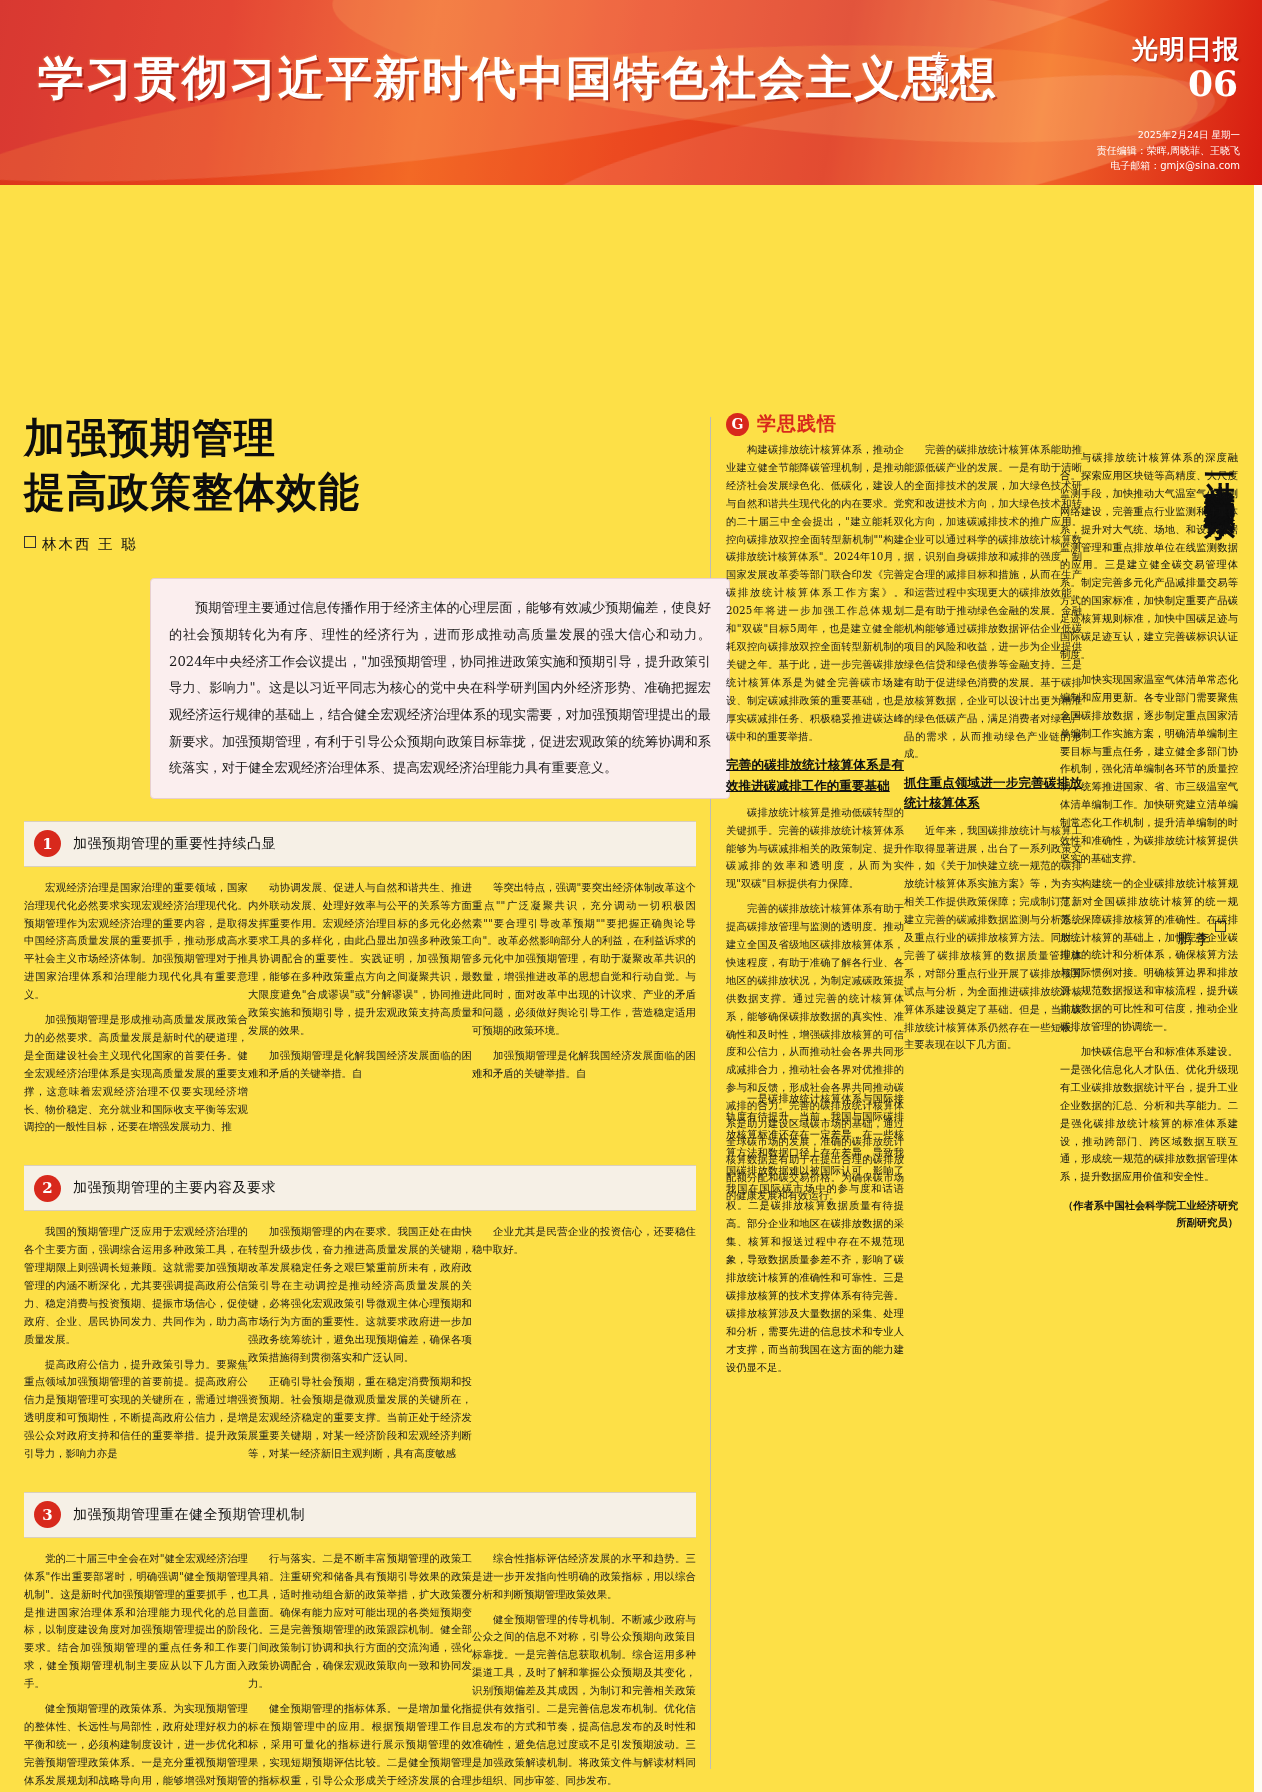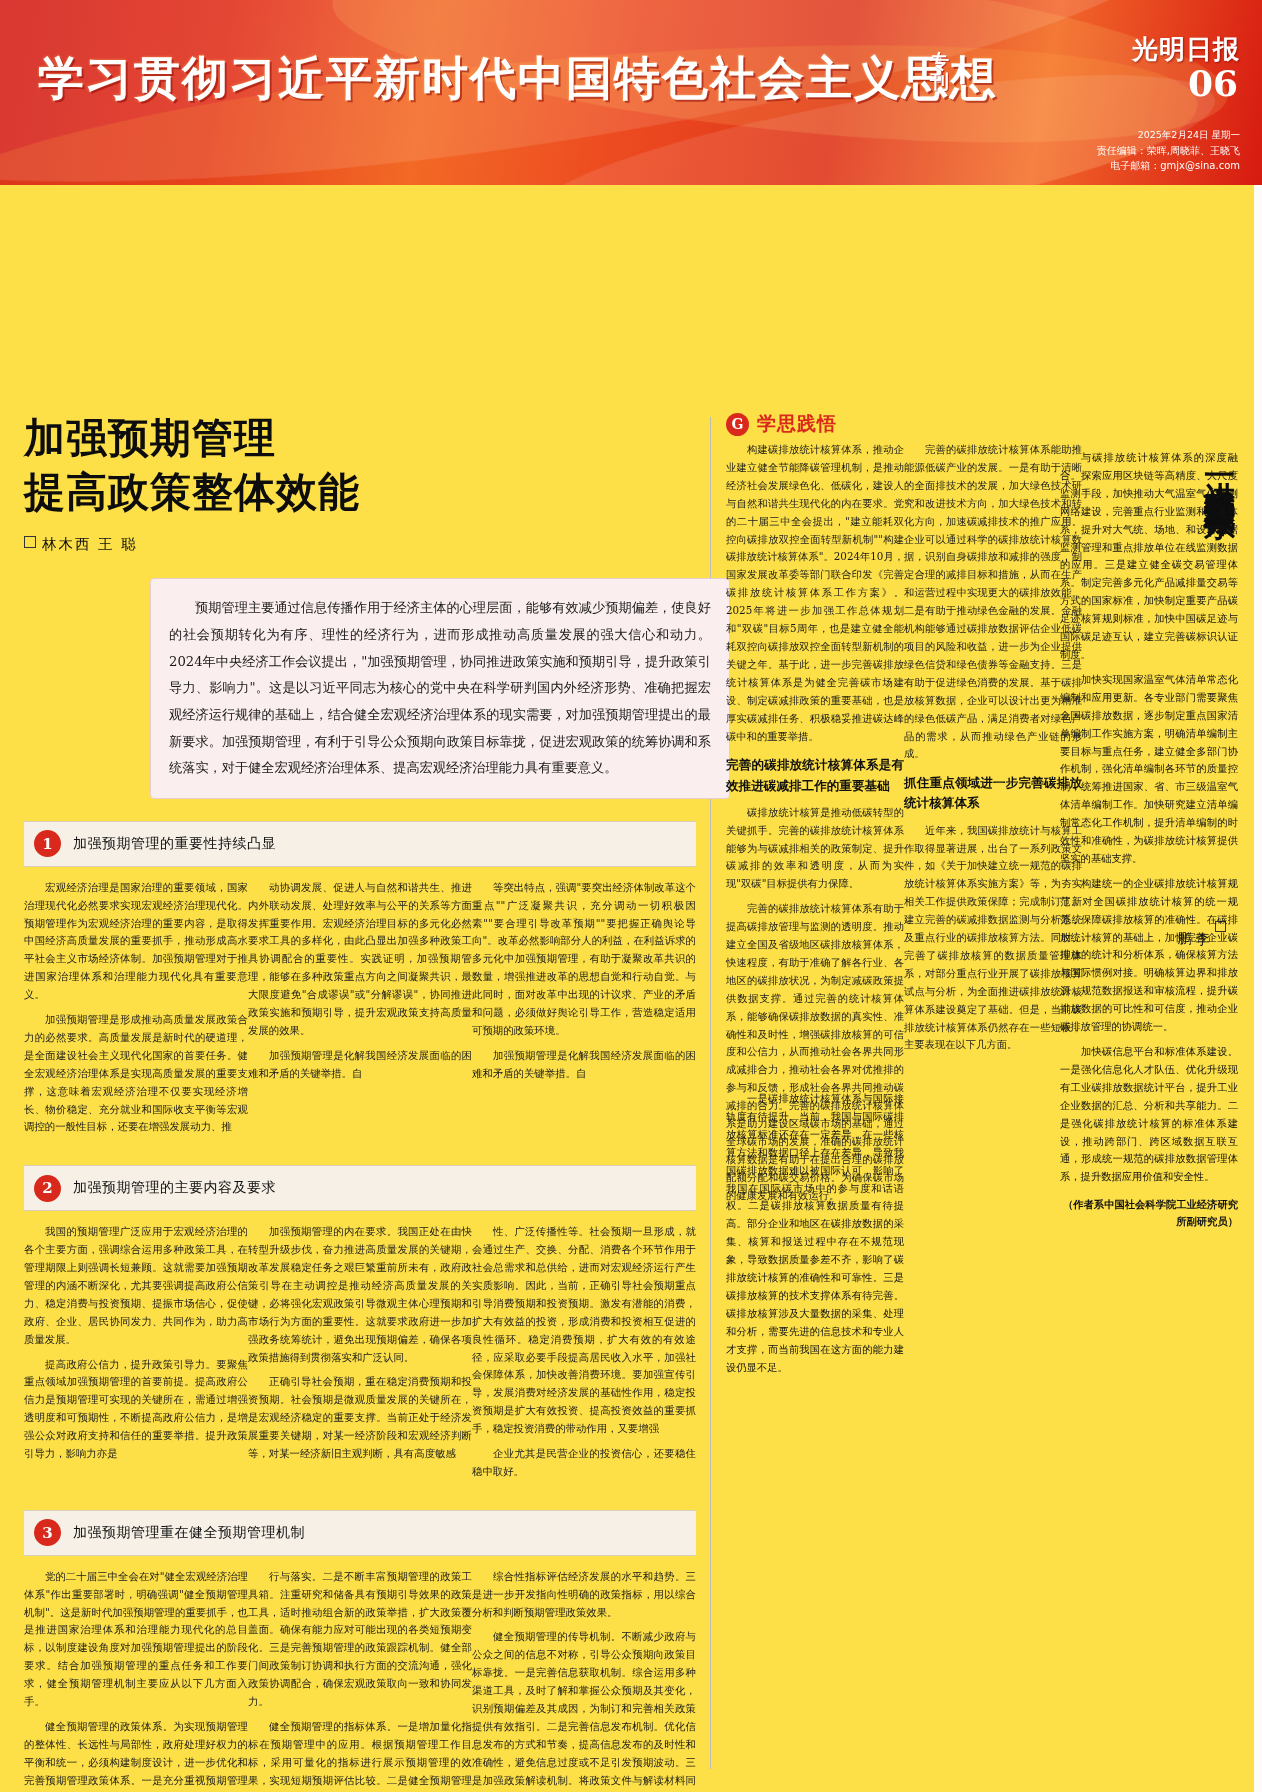--- a/index.html
+++ b/index.html
@@ -140,23 +140,24 @@
   }
   .r-body .c{
     width:178px;font-size:10.3px;line-height:1.74;text-align:justify;color:#1a1a1a;
     font-family:"DejaVu Serif","Liberation Serif",serif;
   }
   .r-body .c p{margin:0 0 7px 0;text-indent:21px;}
   .r-sub{
     font-family:"DejaVu Serif","Liberation Serif",serif;
     font-weight:bold;font-size:12.6px;line-height:1.6;margin:10px 0 8px 0;text-indent:0;
     color:#111;
+    text-decoration:underline;
   }
   .credit{
-    font-family:Liberation Mono, monospace;
+    font-family:Liberation Sans, sans-serif;
     font-size:10.3px;line-height:1.74;text-indent:0;font-weight:bold;
   }
 </style>
 </head>
 <body>
 
 <div class="masthead">
   <div class="mh-swoosh sw1"></div>
   <div class="mh-swoosh sw2"></div>
   <div class="mh-swoosh sw3"></div>
@@ -215,21 +216,20 @@
       <div class="cols3">
         <div class="c">
           <p>我国的预期管理广泛应用于宏观经济治理的各个主要方面，强调综合运用多种政策工具，在管理期限上则强调长短兼顾。这就需要加强预期管理的内涵不断深化，尤其要强调提高政府公信力、稳定消费与投资预期、提振市场信心，促使政府、企业、居民协同发力、共同作为，助力高质量发展。</p>
           <p>提高政府公信力，提升政策引导力。要聚焦重点领域加强预期管理的首要前提。提高政府公信力是预期管理可实现的关键所在，需通过增强透明度和可预期性，不断提高政府公信力，是增强公众对政府支持和信任的重要举措。提升政策引导力，影响力亦是</p>
         </div>
         <div class="c">
           <p>加强预期管理的内在要求。我国正处在由快转型升级步伐，奋力推进高质量发展的关键期，改革发展稳定任务之艰巨繁重前所未有，政府政策引导在主动调控是推动经济高质量发展的关键，必将强化宏观政策引导微观主体心理预期和市场行为方面的重要性。这就要求政府进一步加强政务统筹统计，避免出现预期偏差，确保各项政策措施得到贯彻落实和广泛认同。</p>
           <p>正确引导社会预期，重在稳定消费预期和投资预期。社会预期是微观质量发展的关键所在，是宏观经济稳定的重要支撑。当前正处于经济发展重要关键期，对某一经济阶段和宏观经济判断等，对某一经济新旧主观判断，具有高度敏感</p>
         </div>
         <div class="c">
-          <p>性、广泛传播性等。社会预期一旦形成，就会通过生产、交换、分配、消费各个环节作用于社会总需求和总供给，进而对宏观经济运行产生实质影响。因此，当前，正确引导社会预期重点引导消费预期和投资预期。激发有潜能的消费，扩大有效益的投资，形成消费和投资相互促进的良性循环。稳定消费预期，扩大有效的有效途径，应采取必要手段提高居民收入水平，加强社会保障体系，加快改善消费环境。要加强宣传引导，发展消费对经济发展的基础性作用，稳定投资预期是扩大有效投资、提高投资效益的重要抓手，稳定投资消费的带动作用，又要增强</p>
           <p>企业尤其是民营企业的投资信心，还要稳住稳中取好。</p>
         </div>
       </div>
     </div>
 
     <div class="sec">
       <div class="sec-head">
         <div class="sec-num">3</div>
         <div class="sec-title">加强预期管理重在健全预期管理机制</div>
       </div>

